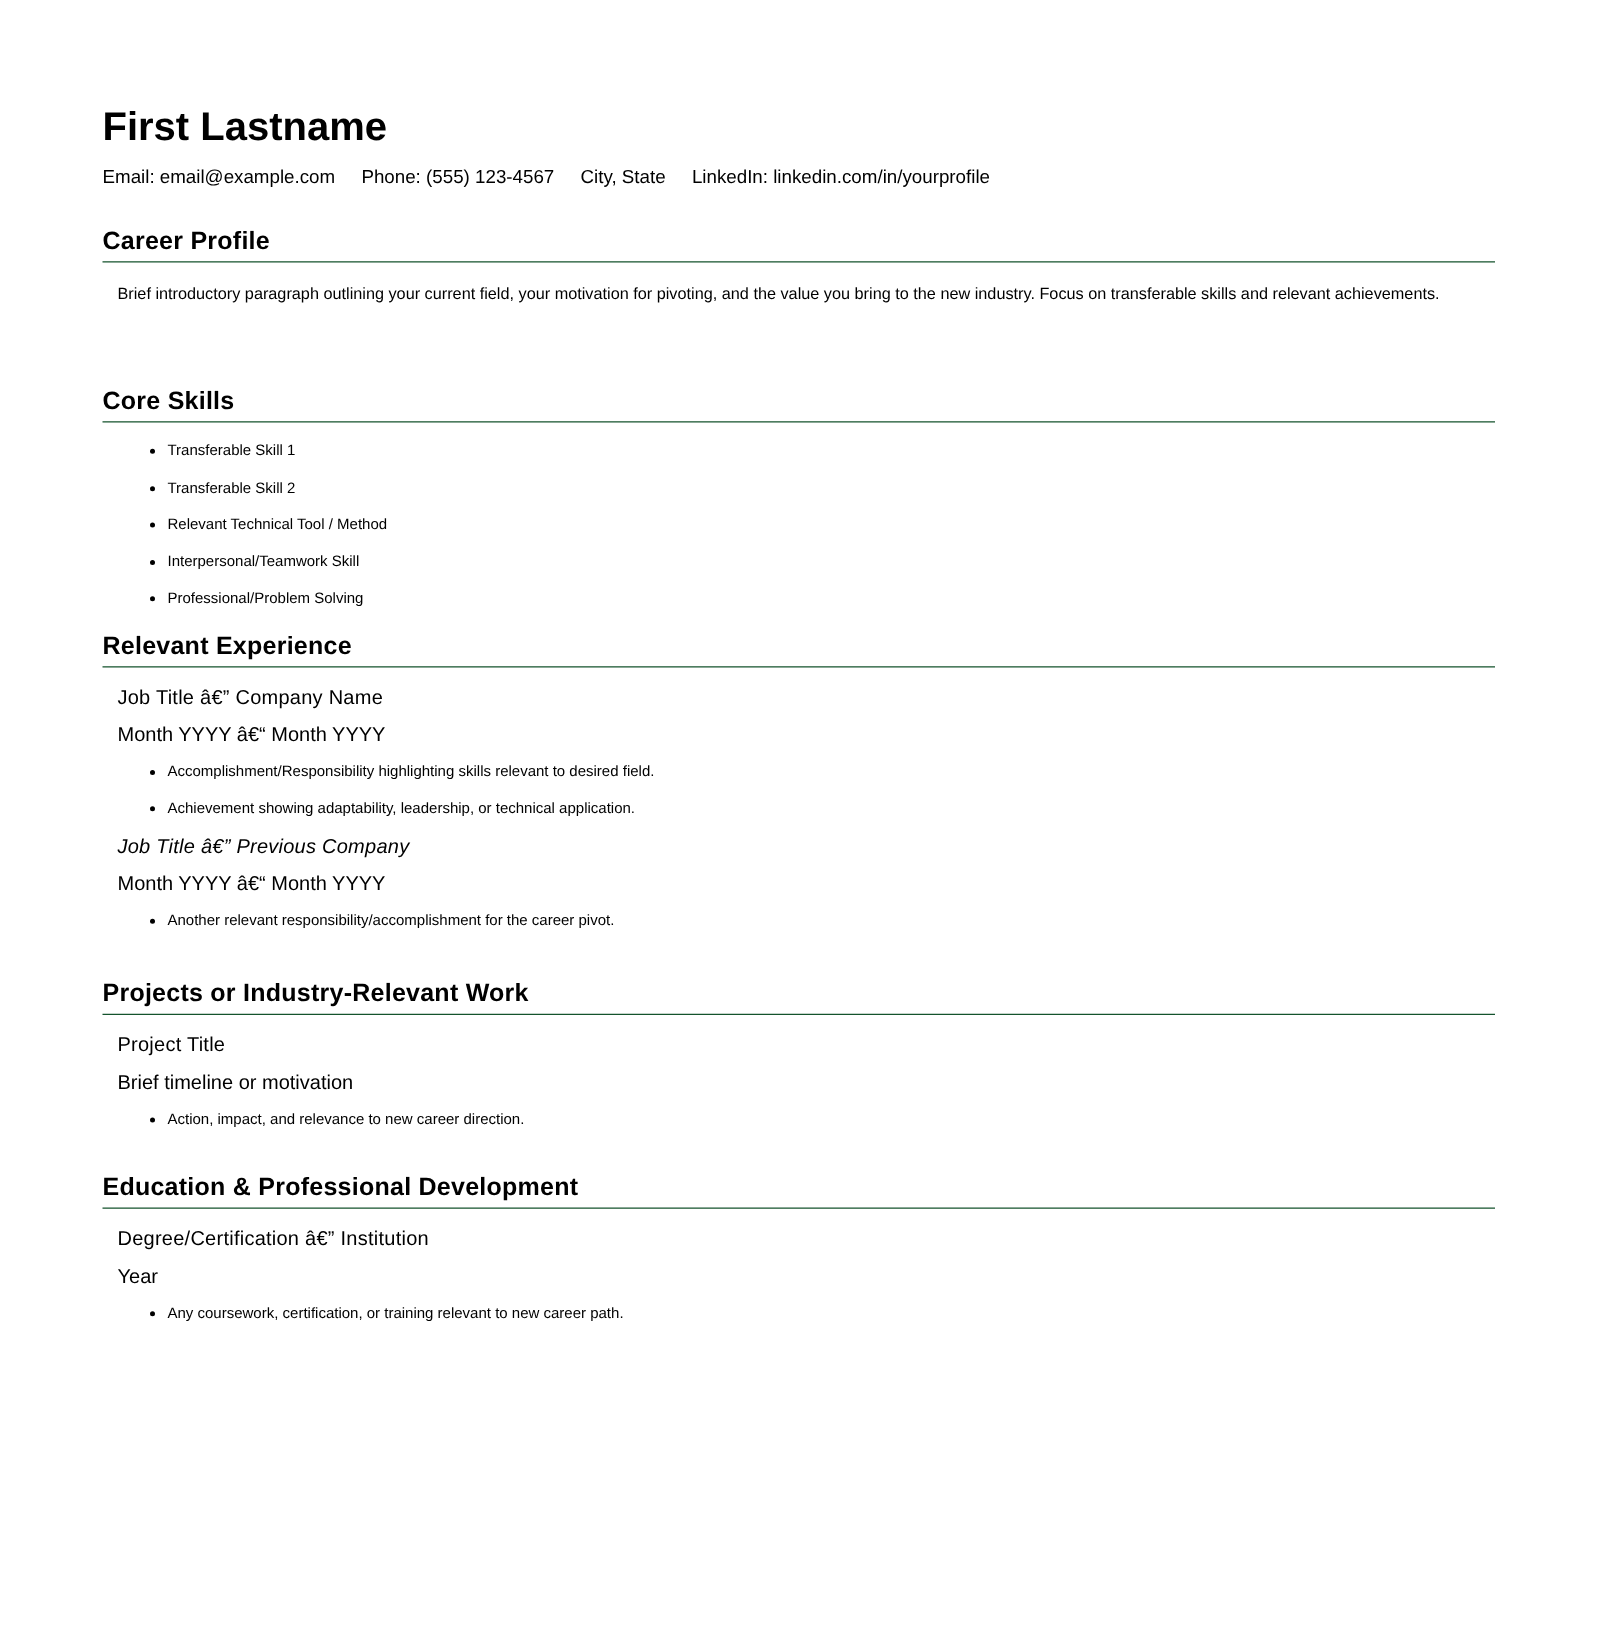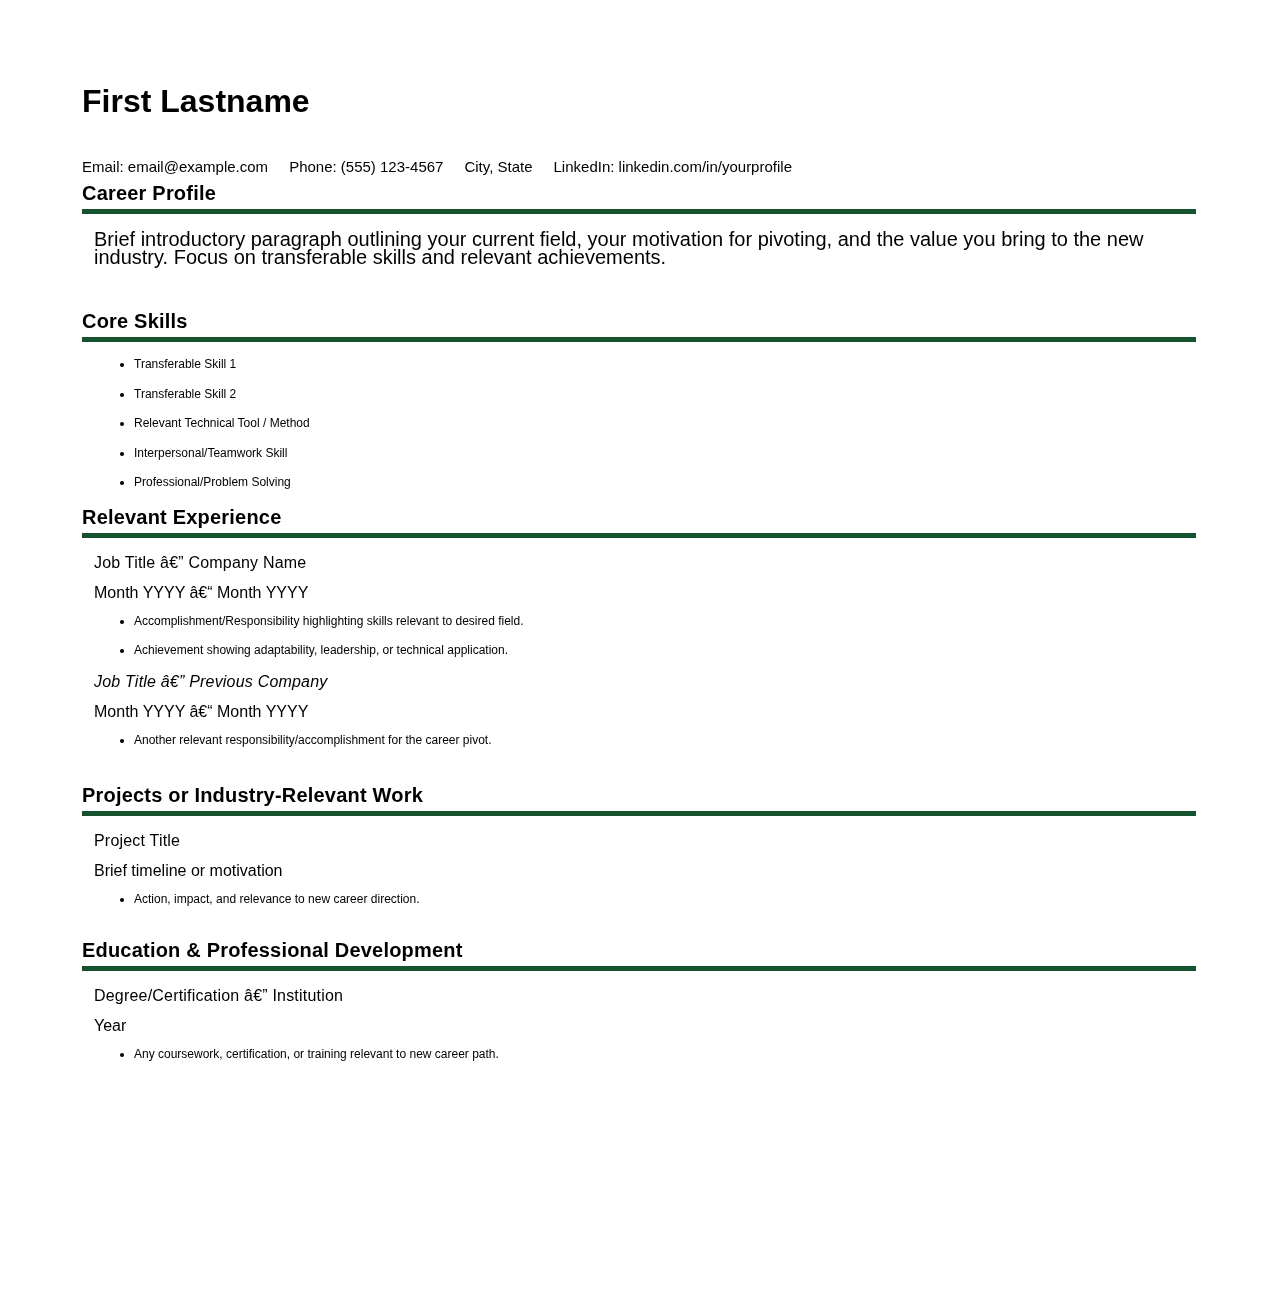--- a/index.html
+++ b/index.html
@@ -6,29 +6,29 @@
     body {
       width: 1278px; height: 1300px; position: relative; overflow: hidden;
       font-family: "Liberation Sans", sans-serif; color: #000;
     }
     .page { position: absolute; left: 82px; top: 0; width: 1114px; }
     .name {
       font-size: 32px; font-weight: bold; margin: 0;
       position: absolute; top: 82px; left: 0; line-height: 38px; white-space: nowrap;
     }
     .contact {
-      position: absolute; top: 133px; left: 0; font-size: 15px; line-height: 18px; white-space: nowrap; margin-top: 25px;
+      position: absolute; top: 133px; left: 0; font-size: 15px; line-height: 18px; white-space: nowrap;
     }
     .contact span { margin-right: 21px; }
     .section { position: absolute; left: 0; width: 1114px; }
     .section h2 {
       font-size: 20px; font-weight: bold; margin: 0; line-height: 24px;
-      padding-bottom: 4px; border-bottom: 5px solid #14532d; letter-spacing: 0.2px;
+      padding-bottom: 4px; border-bottom: 1px solid #14532d; letter-spacing: 0.2px;
     }
-    .para { font-size: 20px; line-height: 18px; padding-left: 12px; margin-top: 16px; }
+    .para { font-size: 13px; line-height: 18px; padding-left: 12px; margin-top: 16px; }
     ul { margin: 0; padding: 0 0 0 52px; list-style: disc; }
     ul li { font-size: 12px; line-height: 18px; }
     .skills { margin-top: 13px; }
     .skills li { margin-bottom: 11.5px; }
     .entry-title, .entry-date {
       font-size: 16px; line-height: 18px; padding-left: 12px; letter-spacing: 0.2px;
     }
     .entry-title { margin-top: 16px; }
     .entry-date { margin-top: 12px; letter-spacing: 0; }
     .entry-list { margin-top: 10px; }

